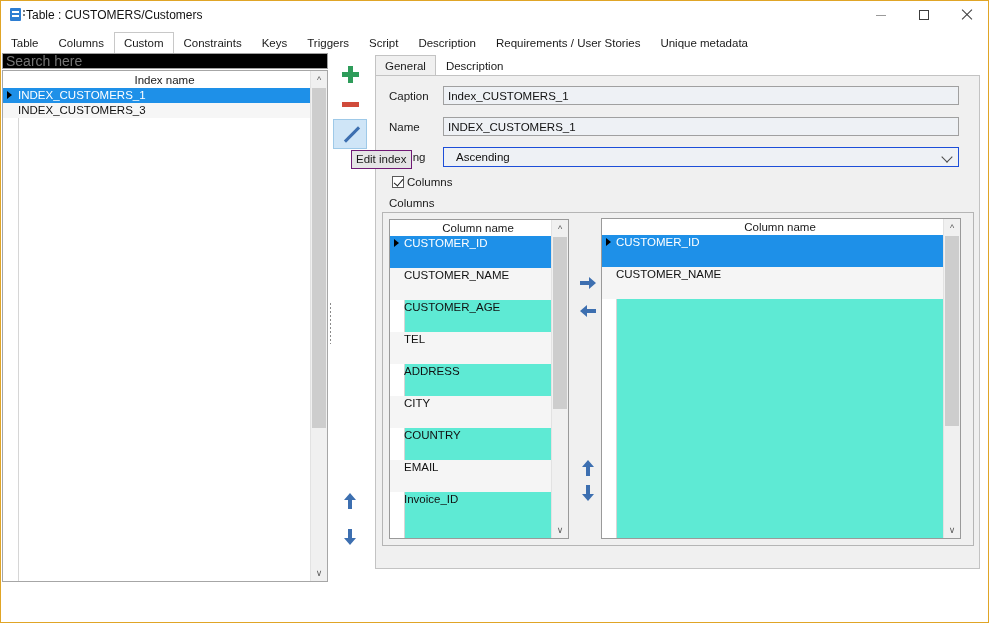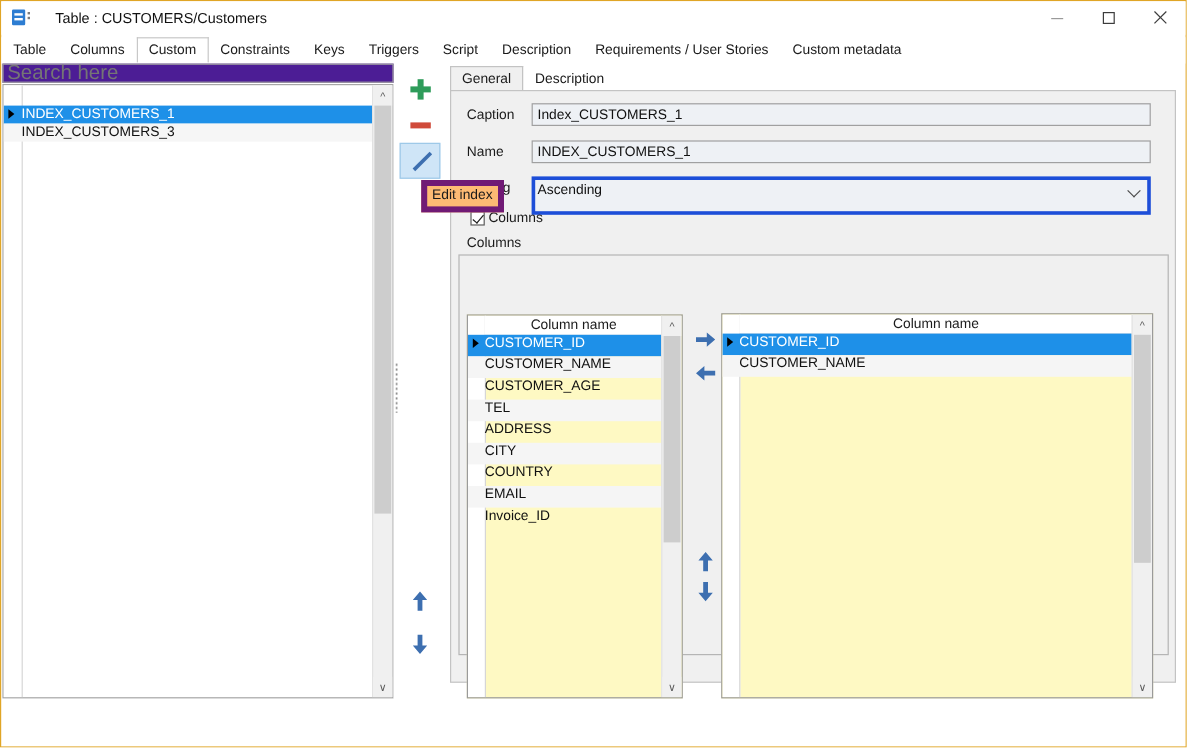--- a/index.html
+++ b/index.html
@@ -55,21 +55,21 @@
     box-shadow: 0 4px 0 0 #ffffff;
   }
   .title-icon .dots {
     position: absolute;
     right: 0px; top: 3px;
     width: 2px; height: 2px;
     background: #7d7d7d;
     box-shadow: 0 4px 0 0 #7d7d7d;
   }
   .title-text {
-    margin-left: 21px;
+    margin-left: 1px;
     font-size: 12px;
     color: #111111;
   }
   .win-controls {
     position: absolute;
     right: 0; top: 0;
     height: 28px;
     display: flex;
   }
   .win-btn {
@@ -97,21 +97,21 @@
   }
   .win-btn .glyph-close::before { transform: rotate(45deg); }
   .win-btn .glyph-close::after { transform: rotate(-45deg); }
 
   
   .tabstrip {
     position: absolute;
     left: 0; top: 30px;
     width: 987px; height: 22px;
     display: flex;
-    align-items: flex-start;
+    align-items: center;
     background: #ffffff;
   }
   .tab {
     height: 21px;
     padding: 0 9px;
     display: flex;
     align-items: center;
     font-size: 11.5px;
     color: #1a1a1a;
     box-sizing: border-box;
@@ -124,23 +124,23 @@
     border-color: #c8c8c8;
   }
 
   
   .search-box {
     position: absolute;
     left: 1px; top: 52px;
     width: 326px; height: 16px;
     box-sizing: border-box;
     border: 1px solid #a0a0a0;
-    background: #4c1d95;
+    background: #000000;
     font-family: "Liberation Sans", sans-serif;
-    font-size: 17px;
+    font-size: 14px;
     color: #9a9a9a;
     padding: 0 3px;
     line-height: 14px;
     outline: none;
   }
   .index-grid {
     position: absolute;
     left: 1px; top: 69px;
     width: 326px; height: 512px;
     box-sizing: border-box;
@@ -257,22 +257,22 @@
     left: 1px; top: 8px;
     width: 20px; height: 3px;
     background: #3d6fb0;
     transform: rotate(-45deg);
     transform-origin: center;
   }
 
   .tooltip {
     position: absolute;
     left: 350px; top: 149px;
-    background: #fdba74;
-    border: 5px solid #701a75;
+    background: #e5e5e5;
+    border: 1px solid #701a75;
     font-size: 11.5px;
     color: #1a1a1a;
     padding: 1px 4px 2px 4px;
     line-height: 14px;
     z-index: 40;
     white-space: nowrap;
   }
 
   
   .splitter {
@@ -336,27 +336,27 @@
     font-family: "Liberation Sans", sans-serif;
     font-size: 11.5px;
     color: #111111;
     padding: 0 4px;
     line-height: 17px;
     outline: none;
   }
   .form-select {
     position: absolute;
     box-sizing: border-box;
-    height: 32px;
-    border: 3px solid #1d4ed8;
+    height: 20px;
+    border: 1px solid #1d4ed8;
     background: #eef1f5;
     font-size: 11.5px;
     color: #111111;
     line-height: 18px;
-    padding-left: 2px;
+    padding-left: 12px;
   }
   .form-select .chev {
     position: absolute;
     right: 7px; top: 5px;
     width: 7px; height: 7px;
     border-left: 1.3px solid #4a4a4a;
     border-bottom: 1.3px solid #4a4a4a;
     transform: rotate(-45deg);
   }
   .checkbox-row {
@@ -384,24 +384,23 @@
 
   .section-caption {
     position: absolute;
     font-size: 11.5px;
     color: #1a1a1a;
   }
 
   .listbox {
     position: absolute;
     box-sizing: border-box;
-    background: #fef9c3;
+    background: #5eead4;
     border: 1px solid #9a9a9a;
     overflow: hidden;
-    margin-top: 43px;
   }
   .lb-indicator {
     position: absolute;
     left: 0; top: 0; bottom: 0;
     width: 14px;
     background: #ffffff;
     border-right: 1px solid #d6d6d6;
   }
   .lb-header {
     position: absolute;
@@ -411,21 +410,21 @@
     border-bottom: 1px solid #d0d0d0;
     display: flex; align-items: center; justify-content: center;
     font-size: 11.5px;
   }
   .lb-rows {
     position: absolute;
     left: 0; top: 16px; right: 16px; bottom: 0;
   }
   .lb-row {
     position: relative;
-    height: 18px;
+    height: 32px;
     line-height: 14.6px;
     padding-left: 14px;
     font-size: 11.5px;
     color: #111111;
     white-space: nowrap;
     overflow: hidden;
   }
   .lb-row.alt { background: #f5f5f5; }
   .lb-row.selected { background: #1e90e8; color: #ffffff; }
   .lb-row .caret {
@@ -498,27 +497,28 @@
   <div class="tabstrip">
     <div class="tab">Table</div>
     <div class="tab">Columns</div>
     <div class="tab active">Custom</div>
     <div class="tab">Constraints</div>
     <div class="tab">Keys</div>
     <div class="tab">Triggers</div>
     <div class="tab">Script</div>
     <div class="tab">Description</div>
     <div class="tab">Requirements / User Stories</div>
-    <div class="tab">Custom metadata</div>
+    <div class="tab">Unique metadata</div>
   </div>
 
   <input class="search-box" type="text" placeholder="Search here" style="">
 
   <div class="index-grid">
     <div class="grid-indicator-col"></div>
+    <div class="grid-header">Index name</div>
     <div class="grid-rows">
       <div class="grid-row selected">
         <span class="caret"></span>
         <span>INDEX_CUSTOMERS_1</span>
       </div>
       <div class="grid-row alt">
         <span>INDEX_CUSTOMERS_3</span>
       </div>
     </div>
     <div class="vscroll">

